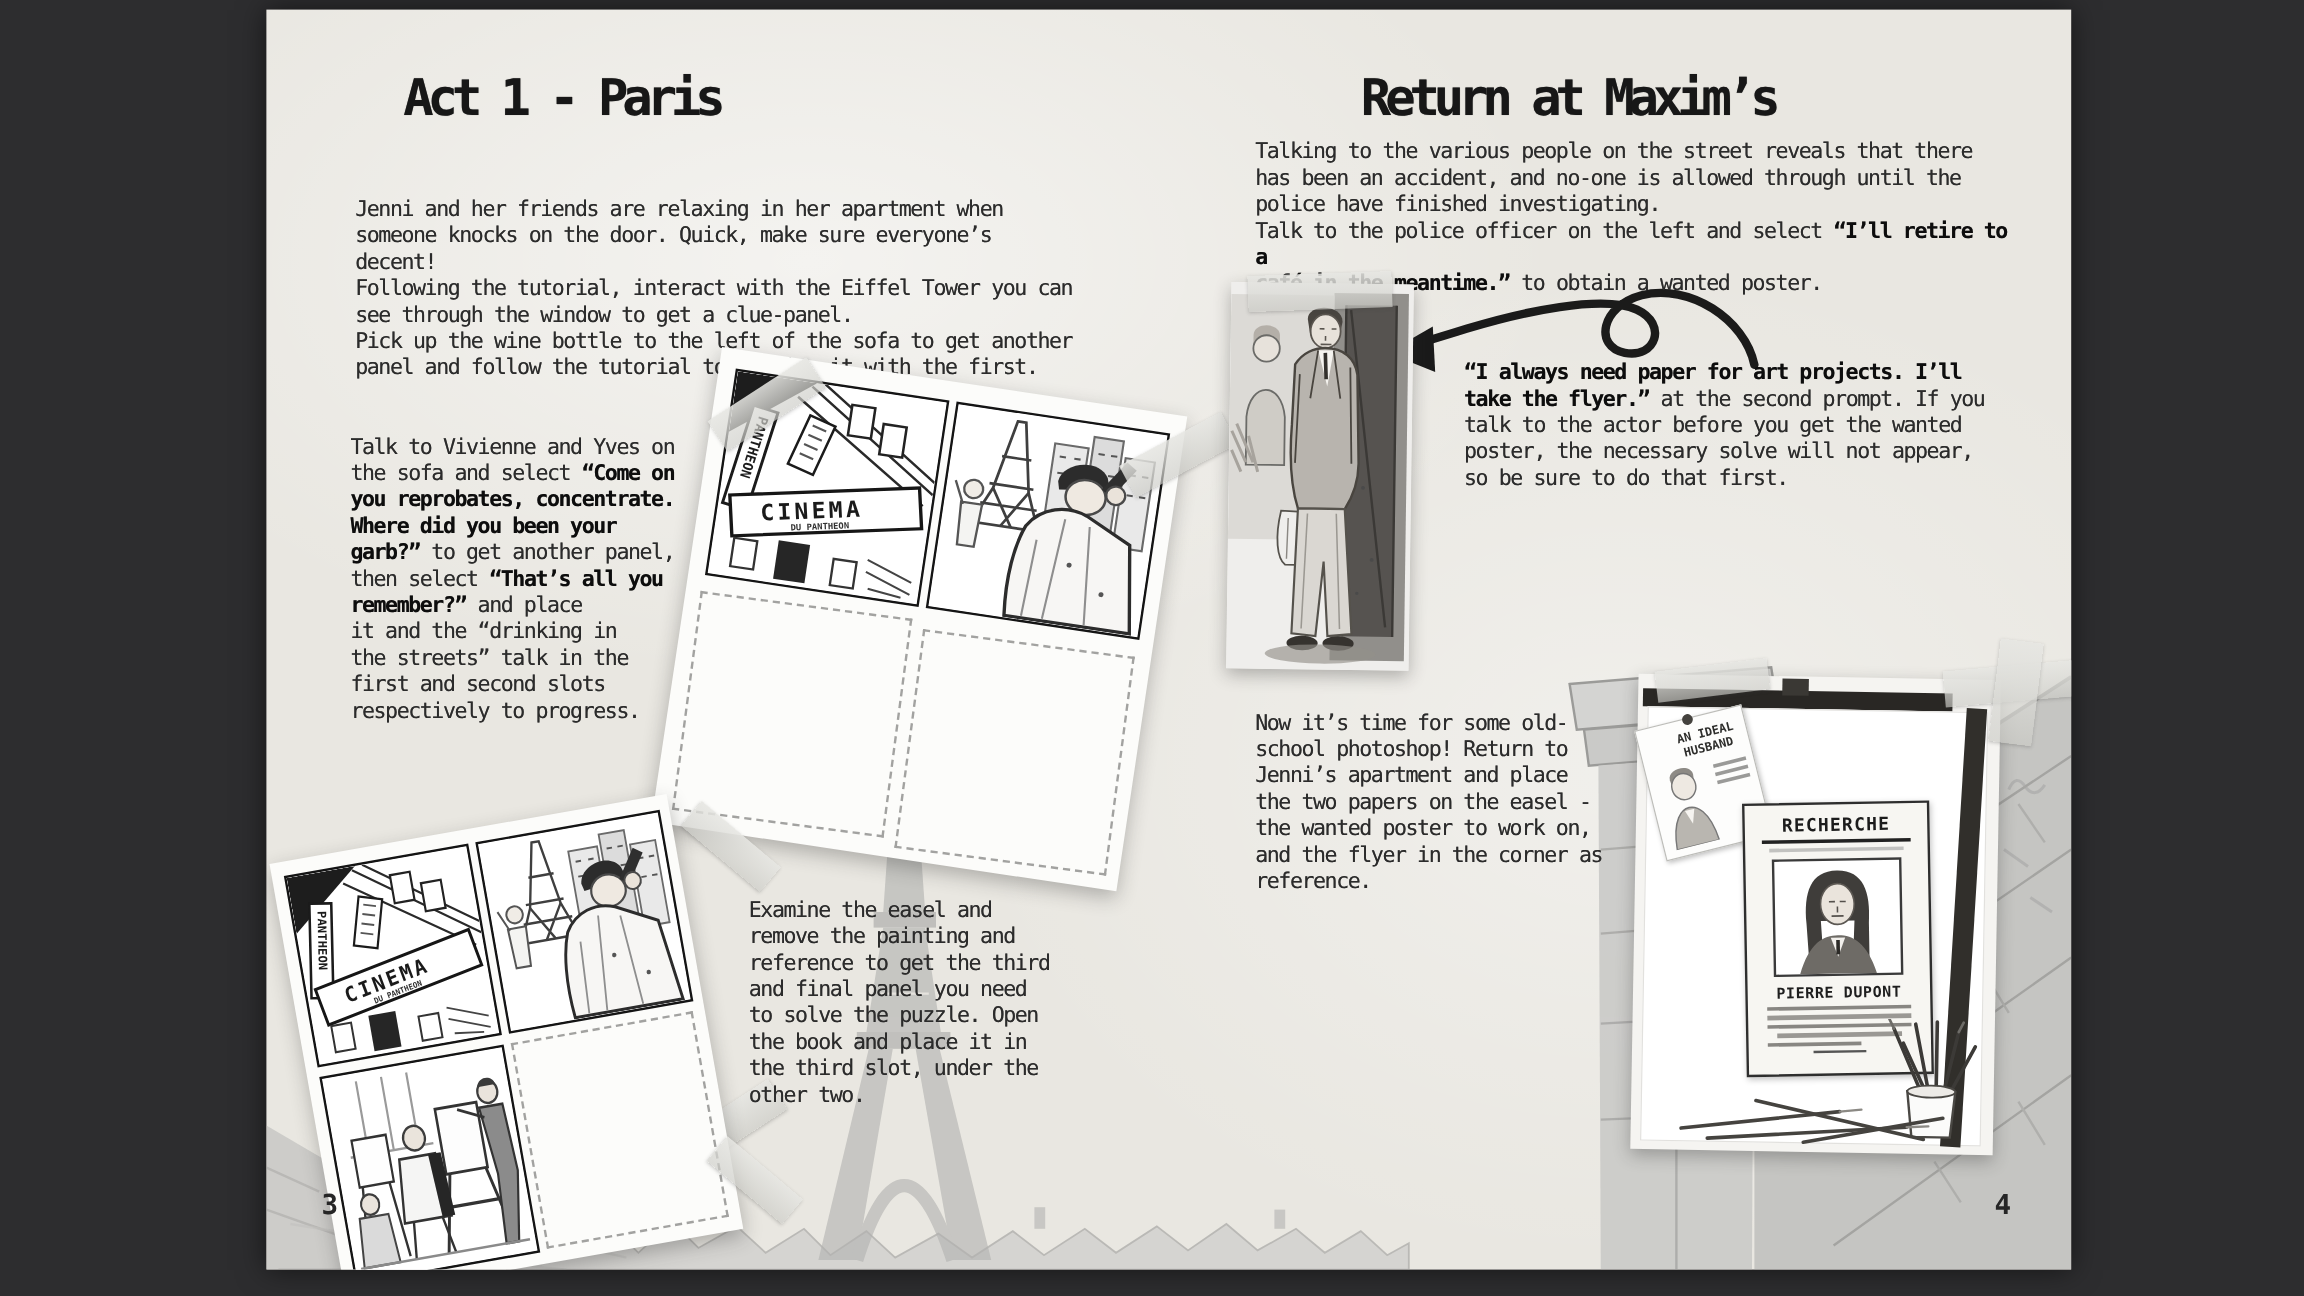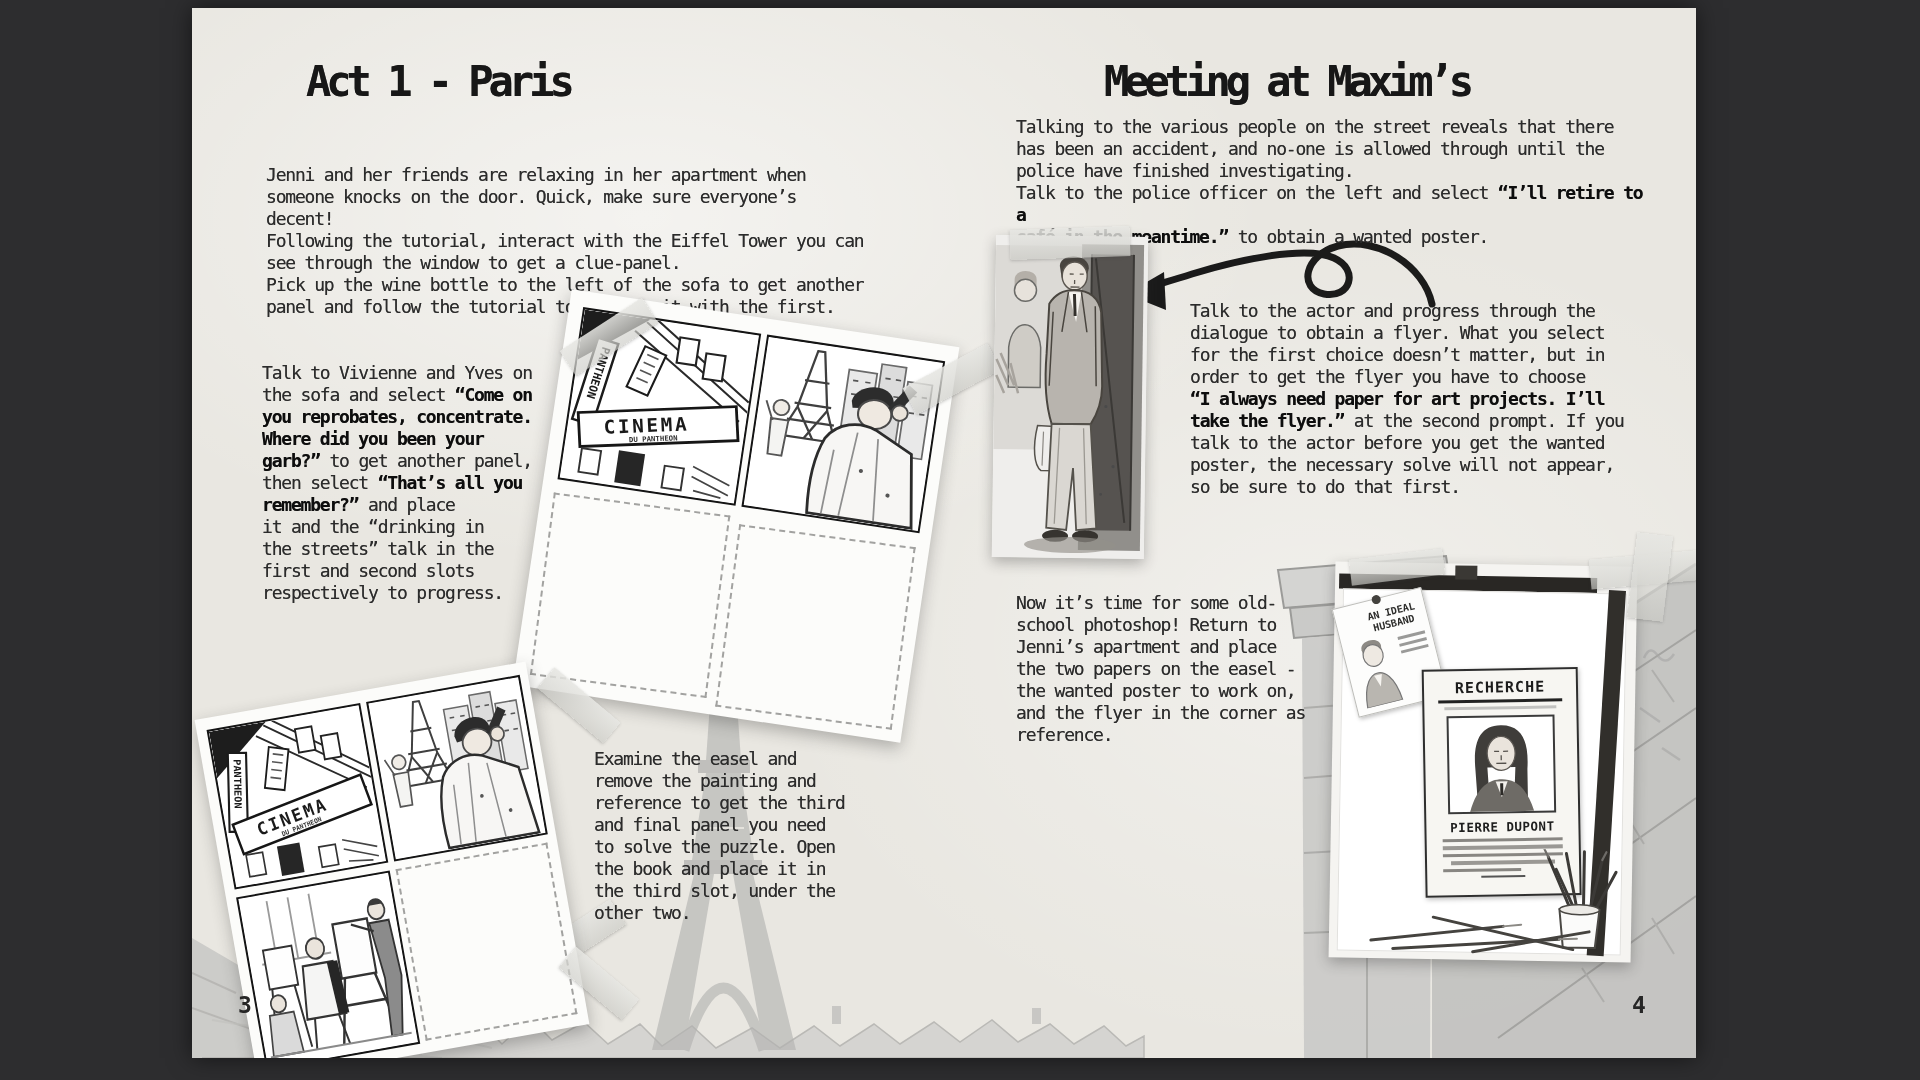--- a/index.html
+++ b/index.html
@@ -1,18 +1,18 @@
 <!DOCTYPE html>
 <html><head>
 <meta charset="utf-8">
 <style>
   html,body{margin:0;padding:0;background:#232325;}
   #stage{position:relative;width:1920px;height:1080px;background:#2d2d2f;overflow:hidden;
          font-family:"DejaVu Sans Mono","Liberation Mono",monospace;}
-  .paper{position:absolute;left:192px;top:8px;width:1504px;height:1050px;overflow:hidden;
+  .paper{position:absolute;left:222px;top:8px;width:1504px;height:1050px;overflow:hidden;
          background:
            radial-gradient(ellipse 900px 500px at 30% 20%, rgba(255,255,255,.5), rgba(255,255,255,0) 70%),
            radial-gradient(ellipse 800px 600px at 75% 60%, rgba(255,255,255,.35), rgba(255,255,255,0) 70%),
            #e9e7e1;
          box-shadow:0 0 22px rgba(0,0,0,.55);}
   .abs{position:absolute;}
   .txt{position:absolute;font-size:18px;line-height:22px;letter-spacing:-1.2px;color:#2b2b2b;
        white-space:pre-wrap;text-shadow:0 0 .4px rgba(20,20,20,.55);}
   .txt b{font-weight:700;color:#0d0d0d;}
   .h1{position:absolute;font-weight:700;font-size:42px;line-height:44px;letter-spacing:-5px;
@@ -217,21 +217,21 @@
 remove the painting and
 reference to get the third
 and final panel you need
 to solve the puzzle. Open
 the book and place it in
 the third slot, under the
 other two.</span></div>
 
     <div class="pagenum" style="left:46px;top:984px">3</div>
 
-    <div class="h1" style="left:912px;top:52px">Meeting at Maxim’s</div>
+    <div class="h1" style="left:912px;top:52px">Return at Maxim’s</div>
 
     <div class="txt" style="left:824px;top:108px;width:640px"><span>Talking to the various people on the street reveals that there
 has been an accident, and no-one is allowed through until the
 police have finished investigating.
 Talk to the police officer on the left and select </span><b>“I’ll retire to a
 café in the meantime.”</b><span> to obtain a wanted poster.</span></div>
 
     <div class="photo" style="left:802px;top:228px;width:152px;height:322px;transform:rotate(.8deg)">
       <svg width="152" height="322" viewBox="0 0 152 322">
         <rect width="152" height="322" fill="#efeeec"></rect>
@@ -257,25 +257,21 @@
         <ellipse cx="63" cy="300" rx="13" ry="6" fill="#36332f"></ellipse>
         <ellipse cx="93" cy="300" rx="13" ry="6" fill="#36332f"></ellipse>
         <ellipse cx="78" cy="309" rx="46" ry="8" fill="#93908b" opacity=".65"></ellipse>
         <circle cx="112" cy="170" r="1.6" fill="#4a4a4a"></circle>
           <circle cx="120" cy="230" r="1.6" fill="#4a4a4a"></circle>
           <circle cx="108" cy="258" r="1.4" fill="#4a4a4a"></circle>
       </svg>
     </div>
     <div class="tape" style="left:818px;top:220px;width:120px;height:30px;transform:rotate(-2deg)"></div>
 
-    <div class="txt" style="left:998px;top:292px;width:460px"><span>Talk to the actor and progress through the
-dialogue to obtain a flyer. What you select
-for the first choice doesn’t matter, but in
-order to get the flyer you have to choose
-</span><b>“I always need paper for art projects. I’ll
+    <div class="txt" style="left:998px;top:292px;width:460px"><b>“I always need paper for art projects. I’ll
 take the flyer.”</b><span> at the second prompt. If you
 talk to the actor before you get the wanted
 poster, the necessary solve will not appear,
 so be sure to do that first.</span></div>
 
     <div class="txt" style="left:824px;top:584px;width:320px"><span>Now it’s time for some old-
 school photoshop! Return to
 Jenni’s apartment and place
 the two papers on the easel -
 the wanted poster to work on,

